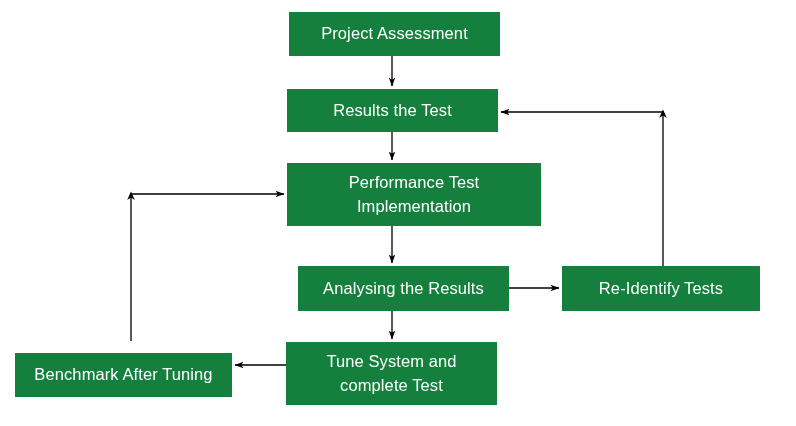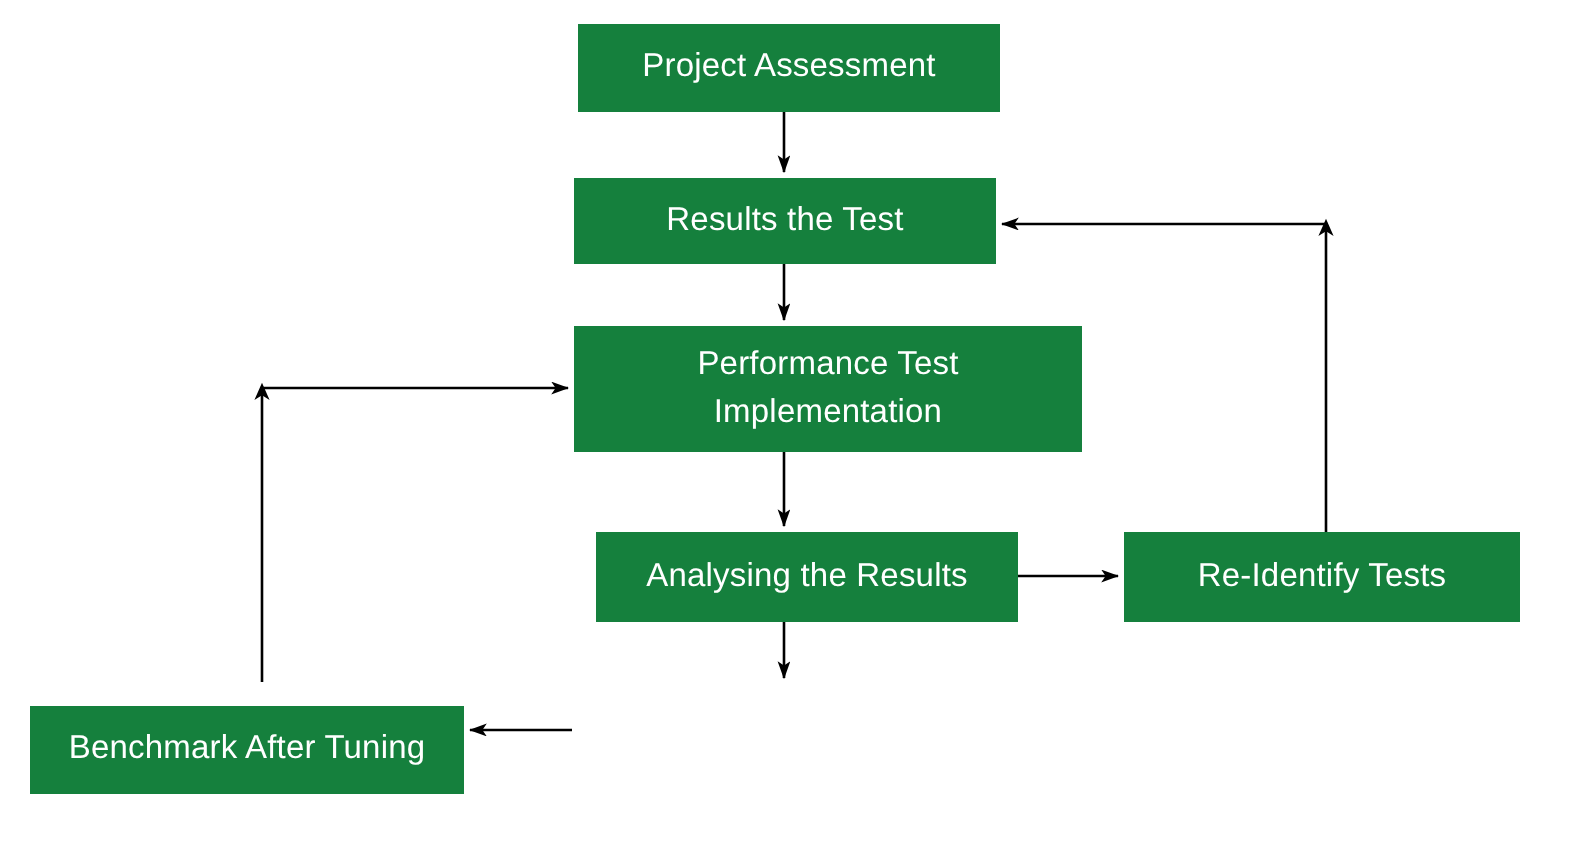--- a/index.html
+++ b/index.html
@@ -103,18 +103,22 @@
   </div>
 
   <div class="node" style="left:286px; top:266px; width:211px; height:45px;margin-left:12px;">
     <span class="label">Analysing the Results</span>
   </div>
 
   <div class="node" style="left:562px; top:266px; width:198px; height:45px;">
     <span class="label">Re-Identify Tests</span>
   </div>
 
+  <div class="node" style="left:286px; top:342px; width:211px; height:63px;">
+    <span class="label">Tune System and
+complete Test</span>
+  </div>
 
   <div class="node" style="left:15px; top:341px; width:217px; height:44px;margin-top:12px;">
     <span class="label">Benchmark After Tuning</span>
   </div>
 
 </div>
 
 </body></html>

